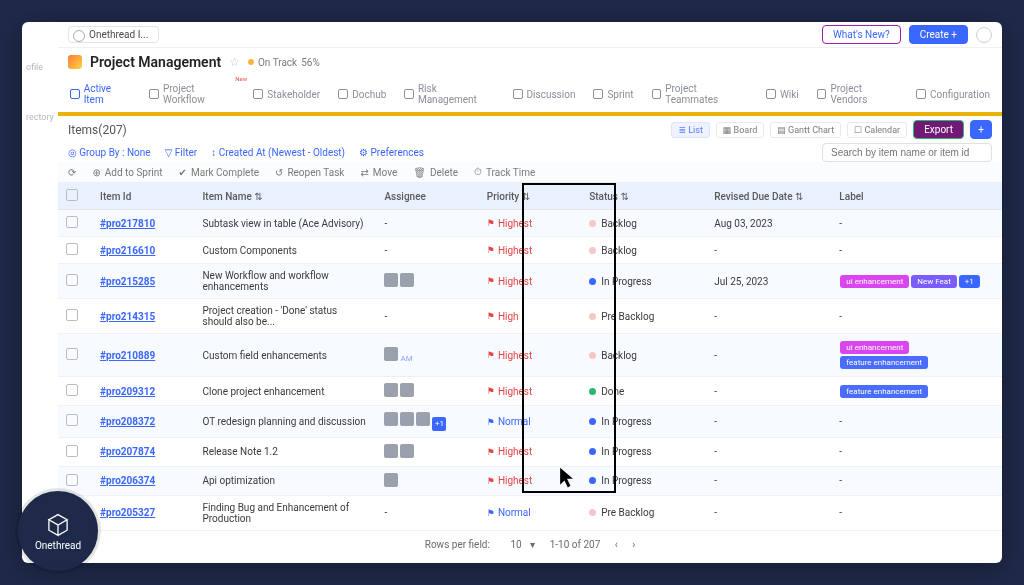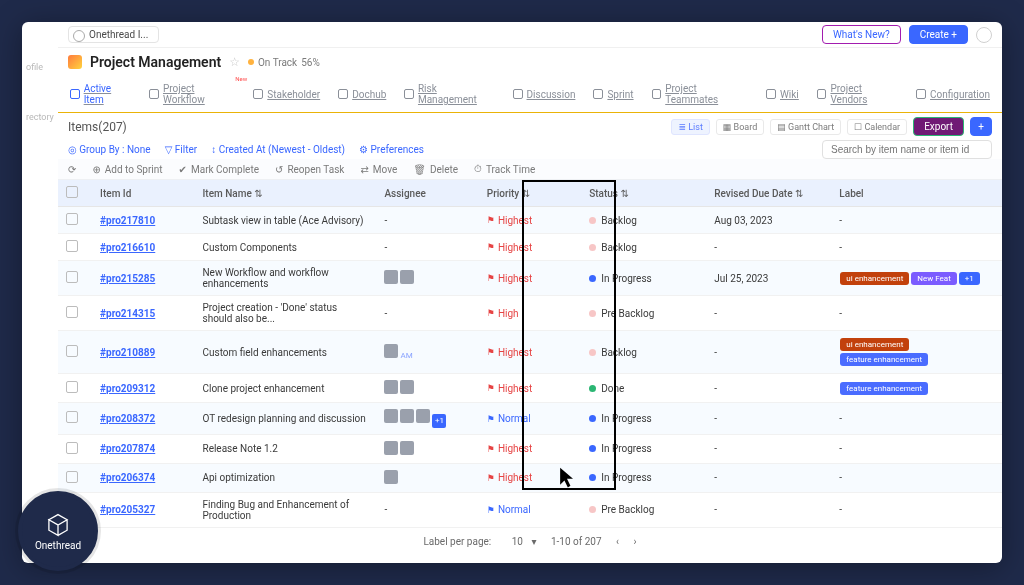--- a/index.html
+++ b/index.html
@@ -17,21 +17,21 @@
   .btn { border-radius:4px; padding:3px 10px; font-size:10px; cursor:pointer; border:1px solid #a21caf; background:#fff; color:#3a67ff;}
   .btn.primary { background:#3a67ff; color:#fff; border-color:#3a67ff;}
   .btn.green { background:#701a75; color:#fff; border-color:#2bb673;}
   .btn.icon { width:22px; padding:3px 0; text-align:center;}
   .titlebar { display:flex; align-items:center; padding:6px 10px; gap:8px;}
   .titlebar .pticon { width:14px; height:14px; border-radius:3px; background:linear-gradient(135deg,#ff7a3d,#ffd43d);}
   .titlebar h1 { font-size:14px; font-weight:600; color:#222;}
   .star { color:#c9c9c9; font-size:12px;}
   .status-pill { display:inline-flex; align-items:center; gap:4px; color:#7a7a7a; font-size:10px;}
   .status-pill .dot { width:6px; height:6px; border-radius:50%; background:#ffb23e;}
-  .tabsrow { display:flex; gap:14px; padding:3px 10px; border-bottom:1px solid #eab308; color:#8a8f98; font-size:10px; align-items:center;text-decoration:underline;}
+  .tabsrow { display:flex; gap:14px; padding:3px 10px; border-bottom:4px solid #eab308; color:#8a8f98; font-size:10px; align-items:center;}
   .tabsrow .tab { display:flex; align-items:center; gap:4px; padding:4px 2px; cursor:pointer; position:relative;}
   .tabsrow .tab.active { color:#3a67ff; }
   .tabsrow .tab .newbadge { position:absolute; top:-4px; right:-10px; font-size:6px; color:#ff4d4d;}
   .tabsrow .tab .ic { width:10px; height:10px; display:inline-block; border:1px solid currentColor; border-radius:2px;}
   .itemsheader { display:flex; align-items:center; justify-content:space-between; padding:4px 10px;}
   .itemsheader .lbl { font-size:12px; color:#555;}
   .itemsheader .ctrls { display:flex; gap:6px; align-items:center;}
   .chip-sm { border:1px solid #dfe5ff; color:#5c7cff; border-radius:3px; padding:2px 6px; font-size:9px;}
   .chip-gray { color:#7b7b7b; border-color:#e9e9e9;}
   .toolbar { display:flex; gap:14px; padding:4px 10px; color:#3a67ff; font-size:10px; align-items:center;}
@@ -52,21 +52,21 @@
   .flag.blue { color:#3a67ff;}
   .prio { display:inline-flex; align-items:center;}
   .prio.red { color:#e64444;}
   .prio.blue { color:#3a67ff;}
   .sdot { width:7px; height:7px; border-radius:50%; display:inline-block; margin-right:5px;}
   .sdot.backlog { background:#f7c6c6;}
   .sdot.prog { background:#3a67ff;}
   .sdot.done { background:#2bb673;}
   .sdot.pre { background:#f7c6c6;}
   .label-chip { display:inline-block; padding:2px 6px; border-radius:3px; font-size:8px; color:#fff; margin:1px;}
-  .lc-green { background:#c2410c;}
+  .lc-green { background:#d946ef;}
   .lc-purple { background:#7b5cff;}
   .lc-blue { background:#4a6cff;}
   .lc-num { background:#3a67ff; color:#fff;}
   .pager { text-align:center; padding:8px; font-size:10px; color:#6a6a6a;}
   .pager span { margin:0 6px;}
   .search-right { border:1px solid #e0e0e0; border-radius:4px; padding:3px 8px; color:#a0a0a0; font-size:10px; width:170px;}
   .hl-col { position:absolute; border:2.5px solid #000; pointer-events:none; }
   .cursor { position:absolute; width:18px; height:24px; }
   .logo-badge { position:absolute; left:18px; bottom:14px; width:80px; height:80px; border-radius:50%; background:#1f2a4a; border:4px solid #1f2a4a; display:flex; flex-direction:column; align-items:center; justify-content:center; color:#fff; box-shadow:0 0 0 3px rgba(0,0,0,.1);}
   .logo-badge svg { margin-bottom:2px;}
@@ -302,21 +302,21 @@
                 <td><span class="sdot pre"></span>Pre Backlog</td>
                 <td>-</td>
                 <td>-</td>
               </tr>
             </tbody>
         </table>
         <div class="hl-col" style="left:464px; top:0; width:94px; height:310px;"></div>
       </div>
 
       <div class="pager">
-        <span>Label per page:</span>
+        <span>Rows per field:</span>
         <span><span>10</span> ▾</span>
         <span>1-10 of 207</span>
         <span>‹</span>
         <span>›</span>
       </div>
     </div>
   </div>
 
   <svg class="cursor" style="left:558px; top:466px;" viewBox="0 0 20 28">
     <path d="M2 2 L2 22 L7 17 L11 25 L14 23 L10 15 L17 15 Z" fill="#000"></path>

